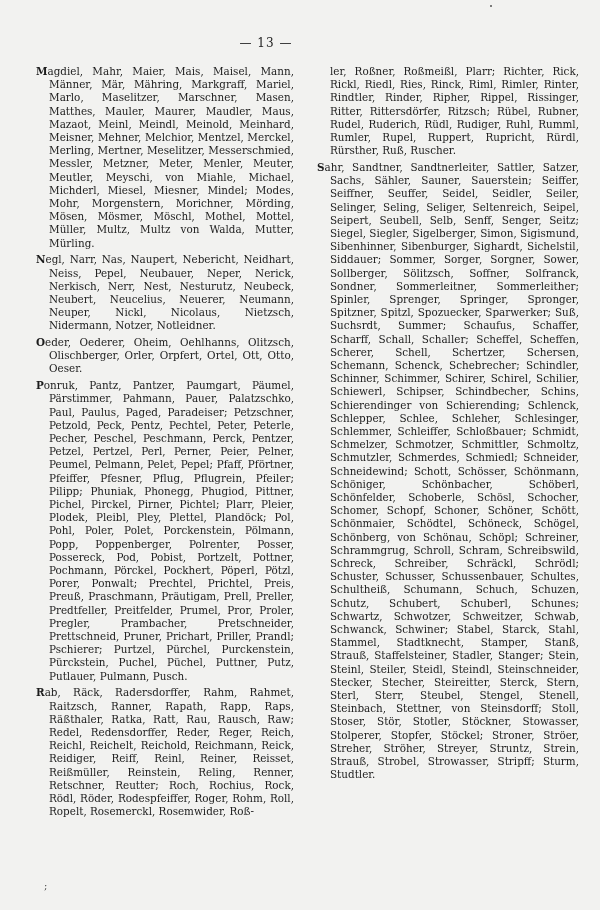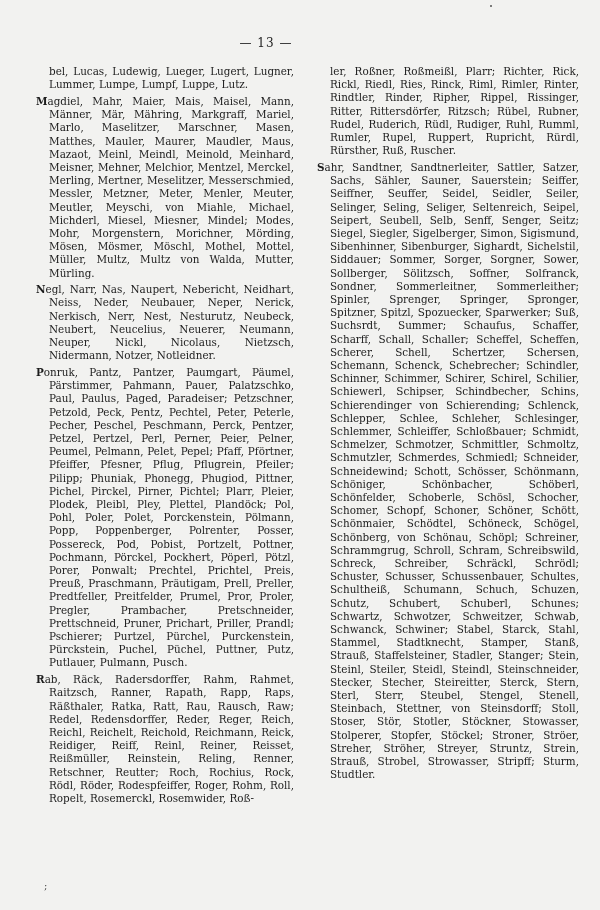--- a/index.html
+++ b/index.html
@@ -32,23 +32,23 @@
   }
 </style>
 </head>
 <body>
 
 <span class="speck" style="left:490px;top:5px;"></span>
 
 <div class="page-number">— 13 —</div>
 
 <div class="column col-left">
-  <p class="entry cont"><span>bel, Lucas, Ludewig, Lueger, Lugert, Lugner, Lummer, Lumpe, Lumpf, Luppe, Lutz.</span></p>
   <p class="entry"><span class="initial">M</span><span>agdiel, Mahr, Maier, Mais, Maisel, Mann, Männer, Mär, Mähring, Markgraff, Mariel, Marlo, Maselitzer, Marschner, Masen, Matthes, Mauler, Maurer, Maudler, Maus, Mazaot, Meinl, Meindl, Meinold, Meinhard, Meisner, Mehner, Melchior, Mentzel, Merckel, Merling, Mertner, Meselitzer, Messerschmied, Messler, Metzner, Meter, Menler, Meuter, Meutler, Meyschi, von Miahle, Michael, Michderl, Miesel, Miesner, Mindel; Modes, Mohr, Morgenstern, Morichner, Mörding, Mösen, Mösmer, Möschl, Mothel, Mottel, Müller, Multz, Multz von Walda, Mutter, Mürling.</span></p>
-  <p class="entry"><span class="initial">N</span><span>egl, Narr, Nas, Naupert, Nebericht, Neidhart, Neiss, Neder, Neubauer, Neper, Nerick, Nerkisch, Nerr, Nest, Nesturutz, Neubeck, Neubert, Neucelius, Neuerer, Neumann, Neuper, Nickl, Nicolaus, Nietzsch, Nidermann, Notzer, Notleidner.</span></p>
+  <p class="entry"><span class="initial">N</span><span>egl, Narr, Nas, Naupert, Nebericht, Neidhart, Neiss, Pepel, Neubauer, Neper, Nerick, Nerkisch, Nerr, Nest, Nesturutz, Neubeck, Neubert, Neucelius, Neuerer, Neumann, Neuper, Nickl, Nicolaus, Nietzsch, Nidermann, Notzer, Notleidner.</span></p>
+  <p class="entry"><span class="initial">O</span><span>eder, Oederer, Oheim, Oehlhanns, Olitzsch, Olischberger, Orler, Orpfert, Ortel, Ott, Otto, Oeser.</span></p>
   <p class="entry"><span class="initial">P</span><span>onruk, Pantz, Pantzer, Paumgart, Päumel, Pärstimmer, Pahmann, Pauer, Palatzschko, Paul, Paulus, Paged, Paradeiser; Petzschner, Petzold, Peck, Pentz, Pechtel, Peter, Peterle, Pecher, Peschel, Peschmann, Perck, Pentzer, Petzel, Pertzel, Perl, Perner, Peier, Pelner, Peumel, Pelmann, Pelet, Pepel; Pfaff, Pförtner, Pfeiffer, Pfesner, Pflug, Pflugrein, Pfeiler; Pilipp; Phuniak, Phonegg, Phugiod, Pittner, Pichel, Pirckel, Pirner, Pichtel; Plarr, Pleier, Plodek, Pleibl, Pley, Plettel, Plandöck; Pol, Pohl, Poler, Polet, Porckenstein, Pölmann, Popp, Poppenberger, Polrenter, Posser, Possereck, Pod, Pobist, Portzelt, Pottner, Pochmann, Pörckel, Pockhert, Pöperl, Pötzl, Porer, Ponwalt; Prechtel, Prichtel, Preis, Preuß, Praschmann, Präutigam, Prell, Preller, Predtfeller, Preitfelder, Prumel, Pror, Proler, Pregler, Prambacher, Pretschneider, Prettschneid, Pruner, Prichart, Priller, Prandl; Pschierer; Purtzel, Pürchel, Purckenstein, Pürckstein, Puchel, Püchel, Puttner, Putz, Putlauer, Pulmann, Pusch.</span></p>
   <p class="entry"><span class="initial">R</span><span>ab, Räck, Radersdorffer, Rahm, Rahmet, Raitzsch, Ranner, Rapath, Rapp, Raps, Räßthaler, Ratka, Ratt, Rau, Rausch, Raw; Redel, Redensdorffer, Reder, Reger, Reich, Reichl, Reichelt, Reichold, Reichmann, Reick, Reidiger, Reiff, Reinl, Reiner, Reisset, Reißmüller, Reinstein, Reling, Renner, Retschner, Reutter; Roch, Rochius, Rock, Rödl, Röder, Rodespfeiffer, Roger, Rohm, Roll, Ropelt, Rosemerckl, Rosemwider, Roß-</span></p>
 </div>
 
 <div class="column col-right">
   <p class="entry cont"><span>ler, Roßner, Roßmeißl, Plarr; Richter, Rick, Rickl, Riedl, Ries, Rinck, Riml, Rimler, Rinter, Rindtler, Rinder, Ripher, Rippel, Rissinger, Ritter, Rittersdörfer, Ritzsch; Rübel, Rubner, Rudel, Ruderich, Rüdl, Rudiger, Ruhl, Rumml, Rumler, Rupel, Ruppert, Rupricht, Rürdl, Rürsther, Ruß, Ruscher.</span></p>
   <p class="entry"><span class="initial">S</span><span>ahr, Sandtner, Sandtnerleiter, Sattler, Satzer, Sachs, Sähler, Sauner, Sauerstein; Seiffer, Seiffner, Seuffer, Seidel, Seidler, Seiler, Selinger, Seling, Seliger, Seltenreich, Seipel, Seipert, Seubell, Selb, Senff, Senger, Seitz; Siegel, Siegler, Sigelberger, Simon, Sigismund, Sibenhinner, Sibenburger, Sighardt, Sichelstil, Siddauer; Sommer, Sorger, Sorgner, Sower, Sollberger, Sölitzsch, Soffner, Solfranck, Sondner, Sommerleitner, Sommerleither; Spinler, Sprenger, Springer, Spronger, Spitzner, Spitzl, Spozuecker, Sparwerker; Suß, Suchsrdt, Summer; Schaufus, Schaffer, Scharff, Schall, Schaller; Scheffel, Scheffen, Scherer, Schell, Schertzer, Schersen, Schemann, Schenck, Schebrecher; Schindler, Schinner, Schimmer, Schirer, Schirel, Schilier, Schiewerl, Schipser, Schindbecher, Schins, Schierendinger von Schierending; Schlenck, Schlepper, Schlee, Schleher, Schlesinger, Schlemmer, Schleiffer, Schloßbauer; Schmidt, Schmelzer, Schmotzer, Schmittler, Schmoltz, Schmutzler, Schmerdes, Schmiedl; Schneider, Schneidewind; Schott, Schösser, Schönmann, Schöniger, Schönbacher, Schöberl, Schönfelder, Schoberle, Schösl, Schocher, Schomer, Schopf, Schoner, Schöner, Schött, Schönmaier, Schödtel, Schöneck, Schögel, Schönberg, von Schönau, Schöpl; Schreiner, Schrammgrug, Schroll, Schram, Schreibswild, Schreck, Schreiber, Schräckl, Schrödl; Schuster, Schusser, Schussenbauer, Schultes, Schultheiß, Schumann, Schuch, Schuzen, Schutz, Schubert, Schuberl, Schunes; Schwartz, Schwotzer, Schweitzer, Schwab, Schwanck, Schwiner; Stabel, Starck, Stahl, Stammel, Stadtknecht, Stamper, Stanß, Strauß, Staffelsteiner, Stadler, Stanger; Stein, Steinl, Steiler, Steidl, Steindl, Steinschneider, Stecker, Stecher, Steireitter, Sterck, Stern, Sterl, Sterr, Steubel, Stengel, Stenell, Steinbach, Stettner, von Steinsdorff; Stoll, Stoser, Stör, Stotler, Stöckner, Stowasser, Stolperer, Stopfer, Stöckel; Stroner, Ströer, Streher, Ströher, Streyer, Struntz, Strein, Strauß, Strobel, Strowasser, Stripff; Sturm, Studtler.</span></p>
 </div>
 
 <div class="bottom-mark">;</div>

